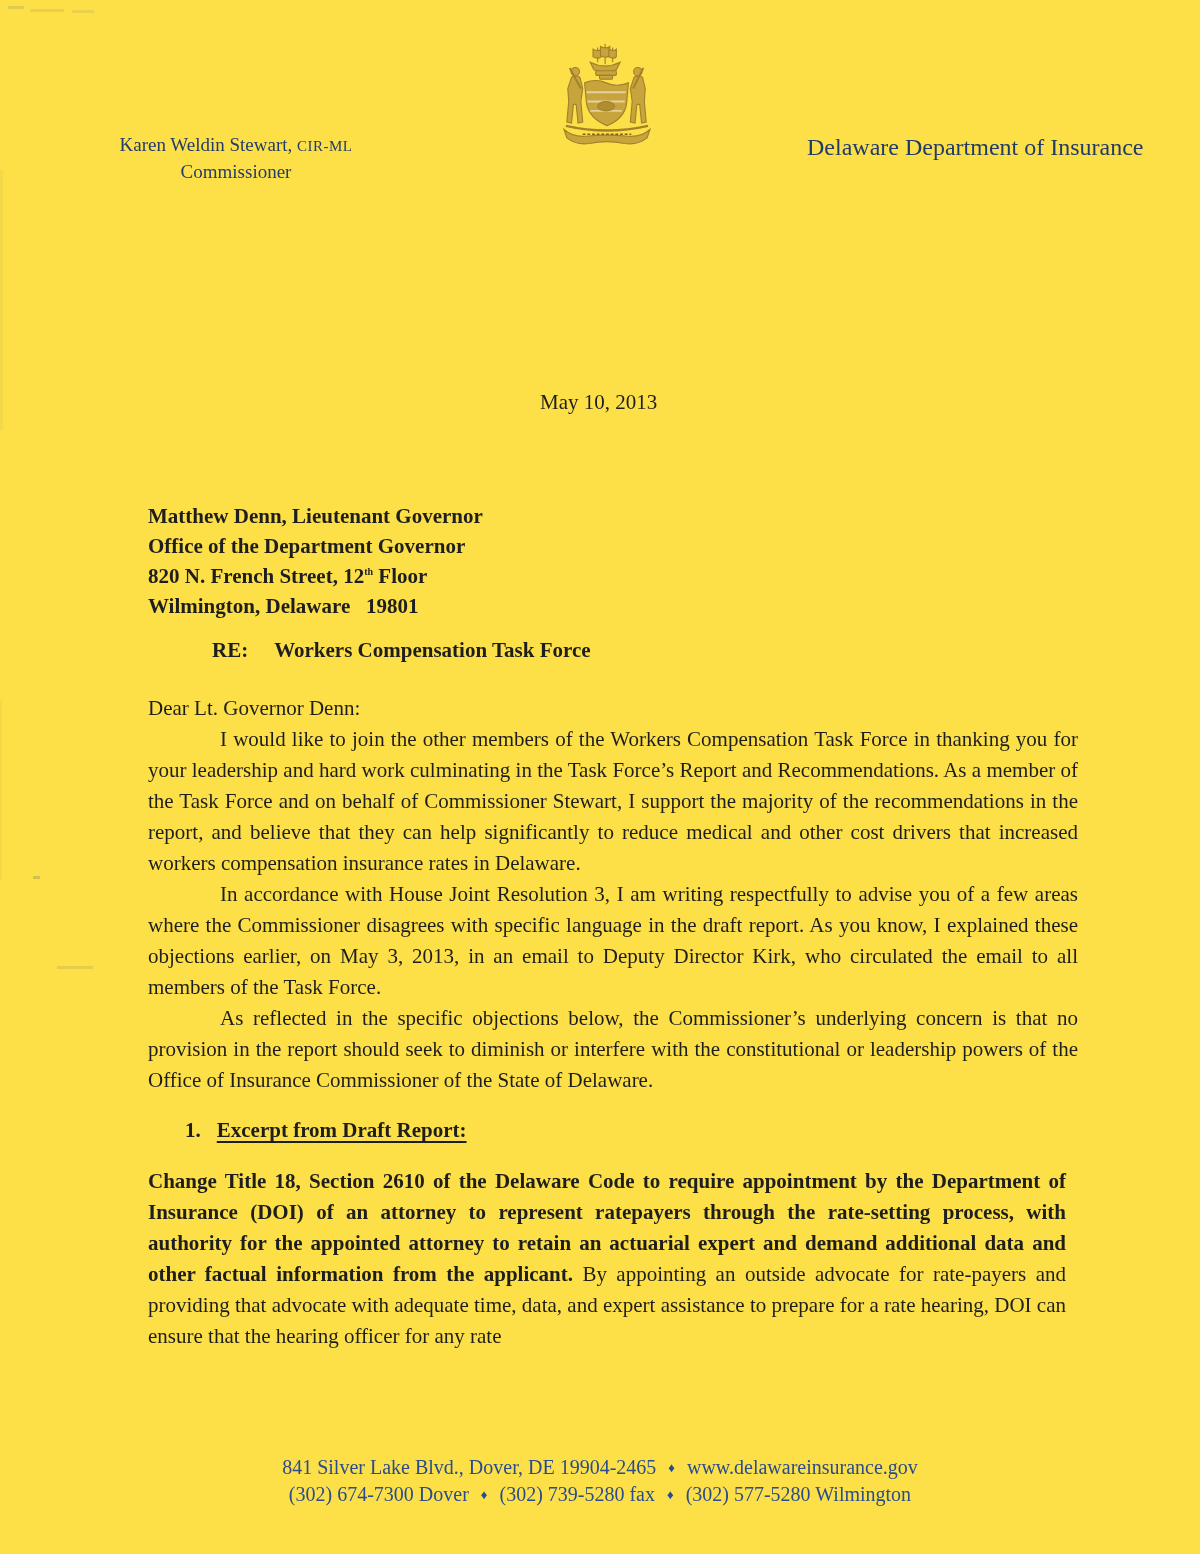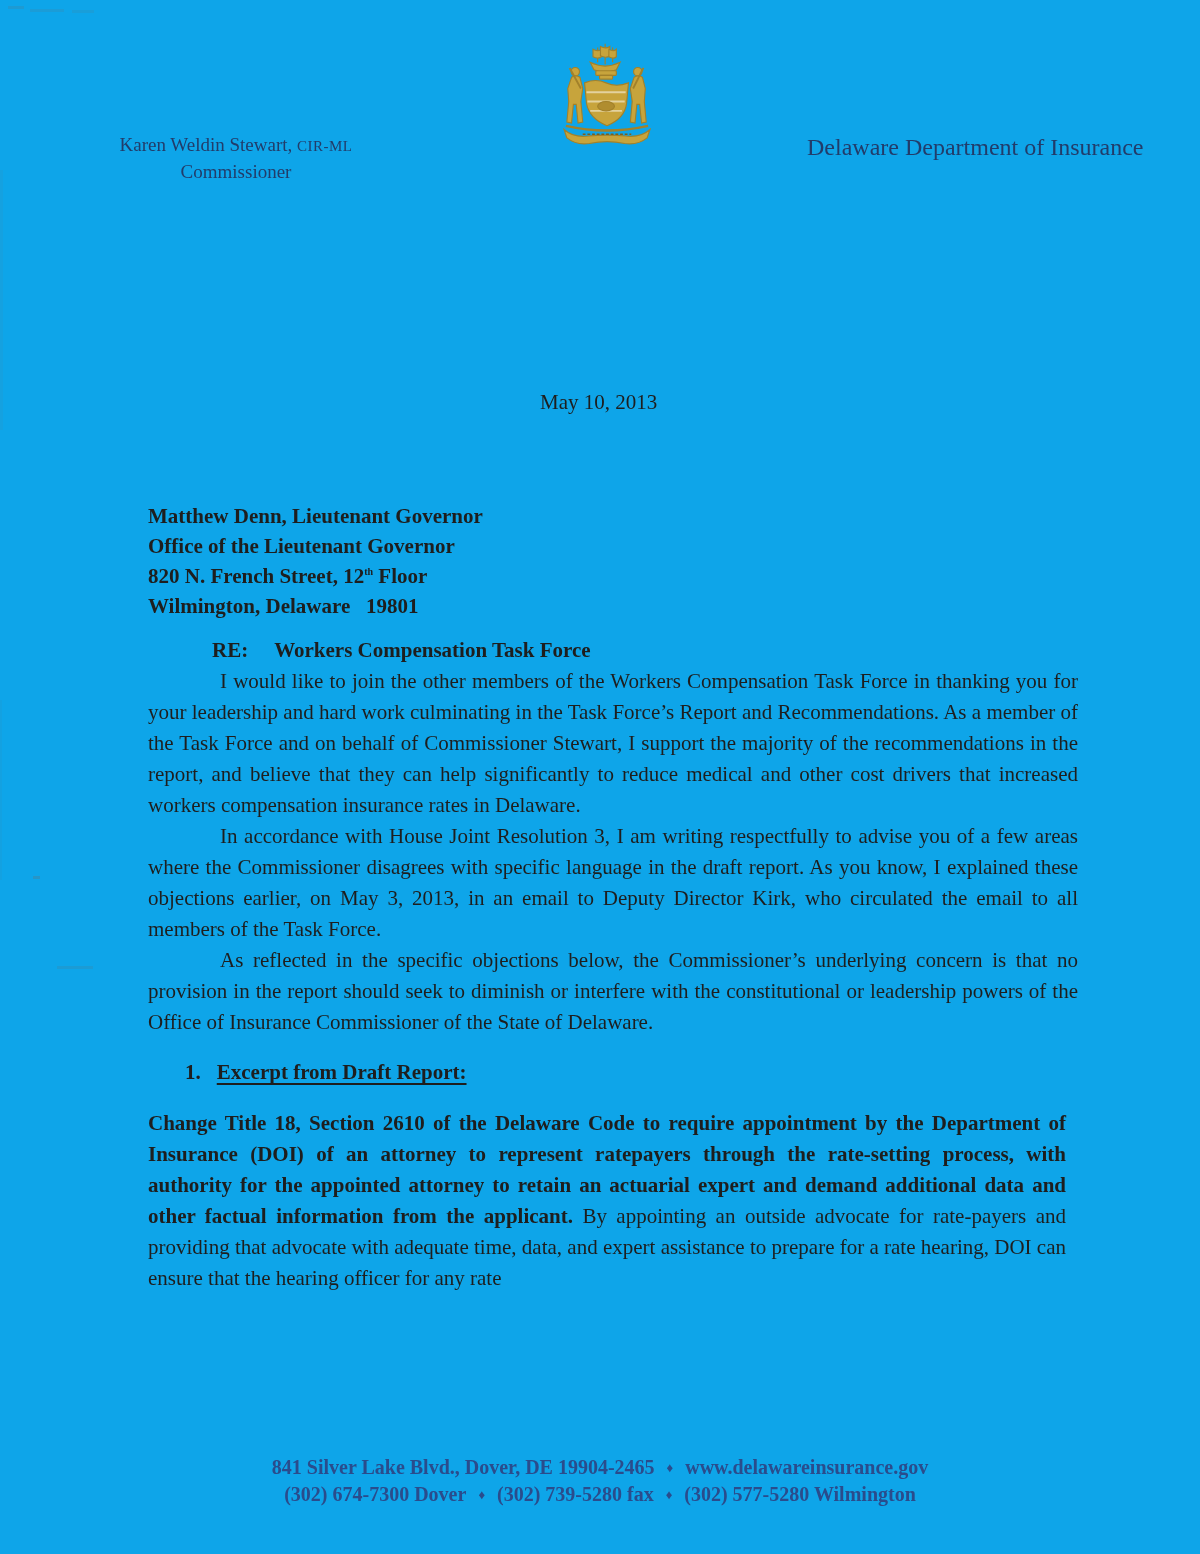--- a/index.html
+++ b/index.html
@@ -1,21 +1,21 @@
 <!DOCTYPE html>
 <html><head>
 <meta charset="utf-8">
 <style>
   html, body { margin: 0; padding: 0; background: #8a8a8a; }
   .page {
     position: relative;
     width: 1200px;
     height: 1554px;
     margin: 0 auto;
-    background: #0ea5e9;
+    background: #fde047;
     overflow: hidden;
     font-family: "Liberation Serif", "DejaVu Serif", serif;
     color: #1e1e1e;
   }
 
   
   .commissioner-block {
     position: absolute;
     left: 100px;
     top: 132px;
@@ -91,21 +91,20 @@
   
   .footer {
     position: absolute;
     left: 0;
     width: 1200px;
     top: 1454px;
     text-align: center;
     color: #2a4c8c;
     font-size: 20px;
     line-height: 27px;
-    font-weight: bold;
   }
   .footer .diamond {
     display: inline-block;
     font-size: 13px;
     vertical-align: 2px;
     margin: 0 12px;
   }
 
   
   .artifact { position: absolute; background: #6b6b6b; }
@@ -162,29 +161,30 @@
   </div>
 
   <div class="dept-title">Delaware Department of Insurance</div>
 
   <div class="date-line">May 10, 2013</div>
 
   <div class="body-flow">
 
     <div class="address">
       <div>Matthew Denn, Lieutenant Governor</div>
-      <div>Office of the Lieutenant Governor</div>
+      <div>Office of the Department Governor</div>
       <div><span>820 N. French Street, 12</span><sup>th</sup><span> Floor</span></div>
       <div>Wilmington, Delaware  19801</div>
     </div>
 
     <div class="re-line">
       <span class="re-label">RE:</span><span>Workers Compensation Task Force</span>
     </div>
 
+    <div class="salutation">Dear Lt. Governor Denn:</div>
 
     <p class="para p1">I would like to join the other members of the Workers Compensation Task Force in thanking you for your leadership and hard work culminating in the Task Force’s Report and Recommendations.  As a member of the Task Force and on behalf of Commissioner Stewart, I support the majority of the recommendations in the report, and believe that they can help significantly to reduce medical and other cost drivers that increased workers compensation insurance rates in Delaware.</p>
     <p class="para p2">In accordance with House Joint Resolution 3, I am writing respectfully to advise you of a few areas where the Commissioner disagrees with specific language in the draft report.  As you know, I explained these objections earlier, on May 3, 2013, in an email to Deputy Director Kirk, who circulated the email to all members of the Task Force.</p>
     <p class="para p3">As reflected in the specific objections below, the Commissioner’s underlying concern is that no provision in the report should seek to diminish or interfere with the constitutional or leadership powers of the Office of Insurance Commissioner of the State of Delaware.</p>
 
     <div class="list-heading">
       <span class="num">1.</span><span class="title">Excerpt from Draft Report:</span>
     </div>
 
     <p class="excerpt"><span class="bold-part">Change Title 18, Section 2610 of the Delaware Code to require appointment by the Department of Insurance (DOI) of an attorney to represent ratepayers through the rate-setting process, with authority for the appointed attorney to retain an actuarial expert and demand additional data and other factual information from the applicant.</span><span> By appointing an outside advocate for rate-payers and providing that advocate with adequate time, data, and expert assistance to prepare for a rate hearing, DOI can ensure that the hearing officer for any rate</span></p>

